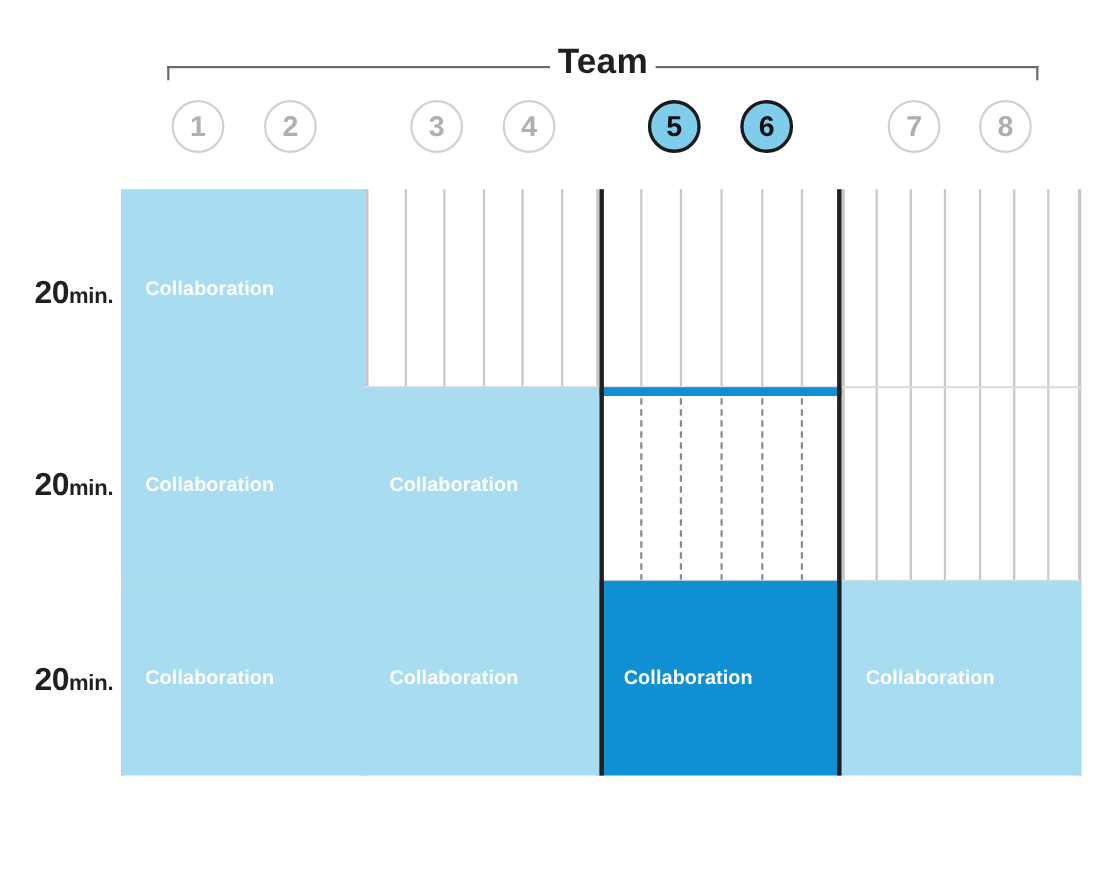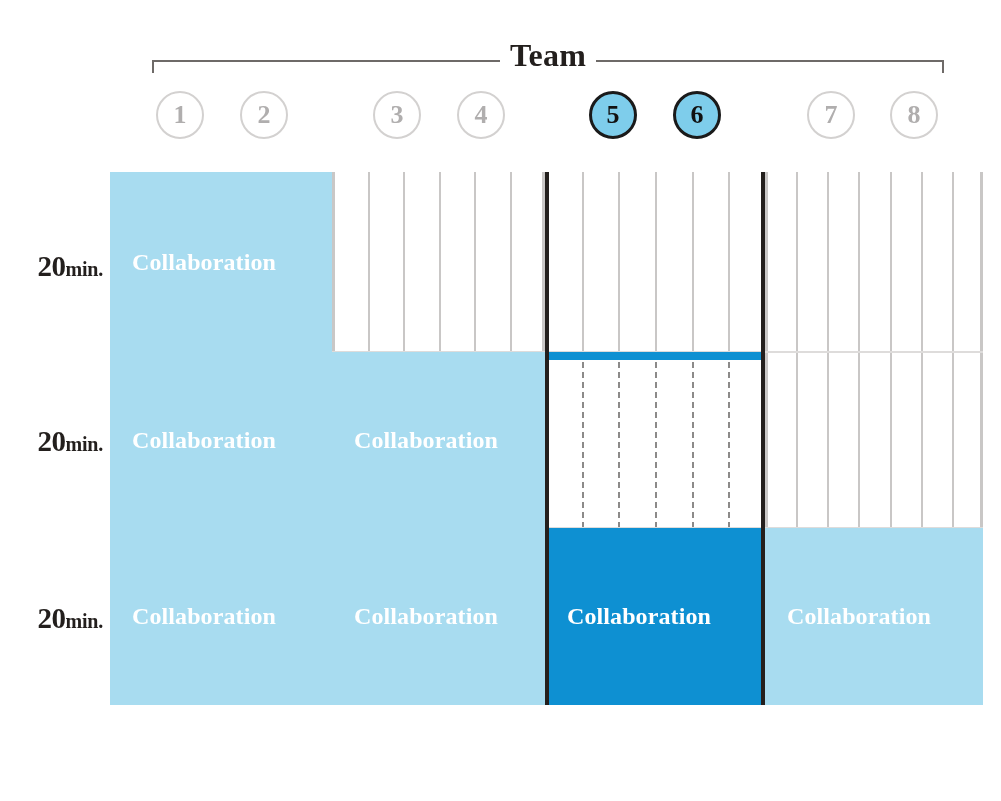--- a/index.html
+++ b/index.html
@@ -14,21 +14,20 @@
     position: relative;
     overflow: hidden;
     -webkit-font-smoothing: antialiased;
   }
 
   #stage {
     position: absolute;
     left: 0; top: 0;
     width: 1001px;
     height: 801px;
-    font-family: Liberation Serif, serif;
   }
 
   
   .bracket-wrap {
     position: absolute;
     left: 152px;
     top: 36px;
     width: 792px;
     height: 34px;
   }
@@ -139,21 +138,21 @@
     position: absolute;
     box-sizing: border-box;
     display: flex;
     align-items: center;
     z-index: 4;
   }
   .cell.light { background: #a8dcf0; }
   .cell.dark  { background: #0e90d2; }
   .cell .cell-label {
     color: #ffffff;
-    font-size: 24px;
+    font-size: 18px;
     font-weight: 700;
     padding-left: 22px;
     letter-spacing: 0.1px;
     white-space: nowrap;
   }
 
   
   .blue-rule {
     position: absolute;
     height: 8px;

